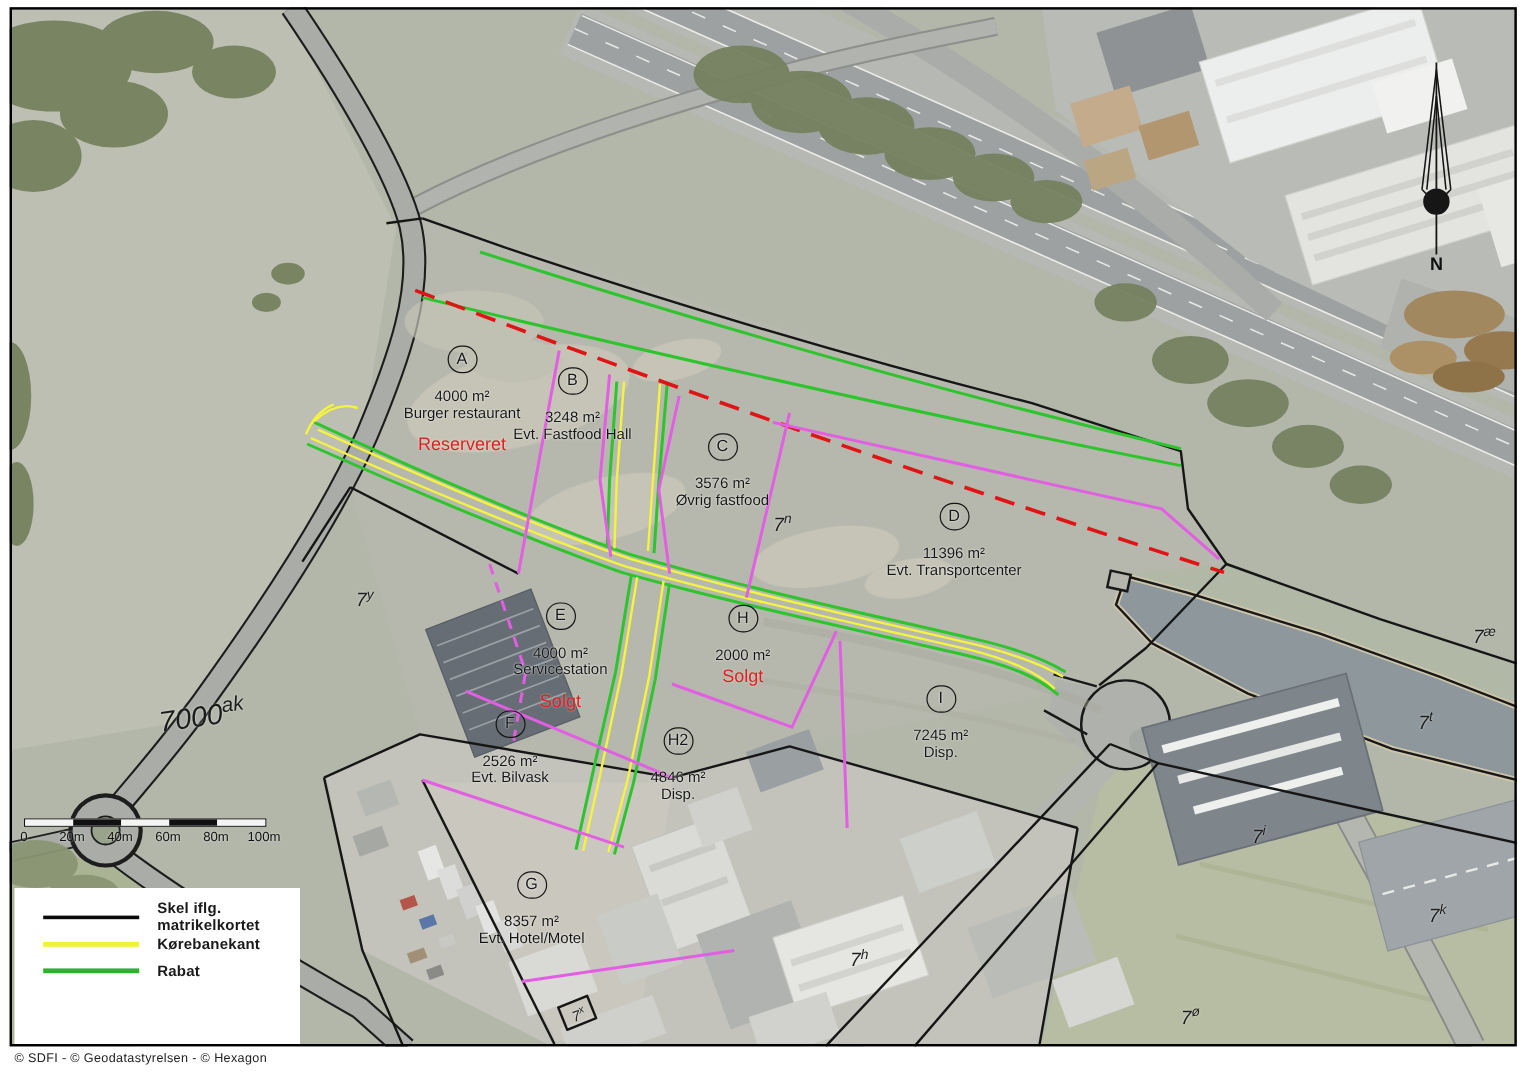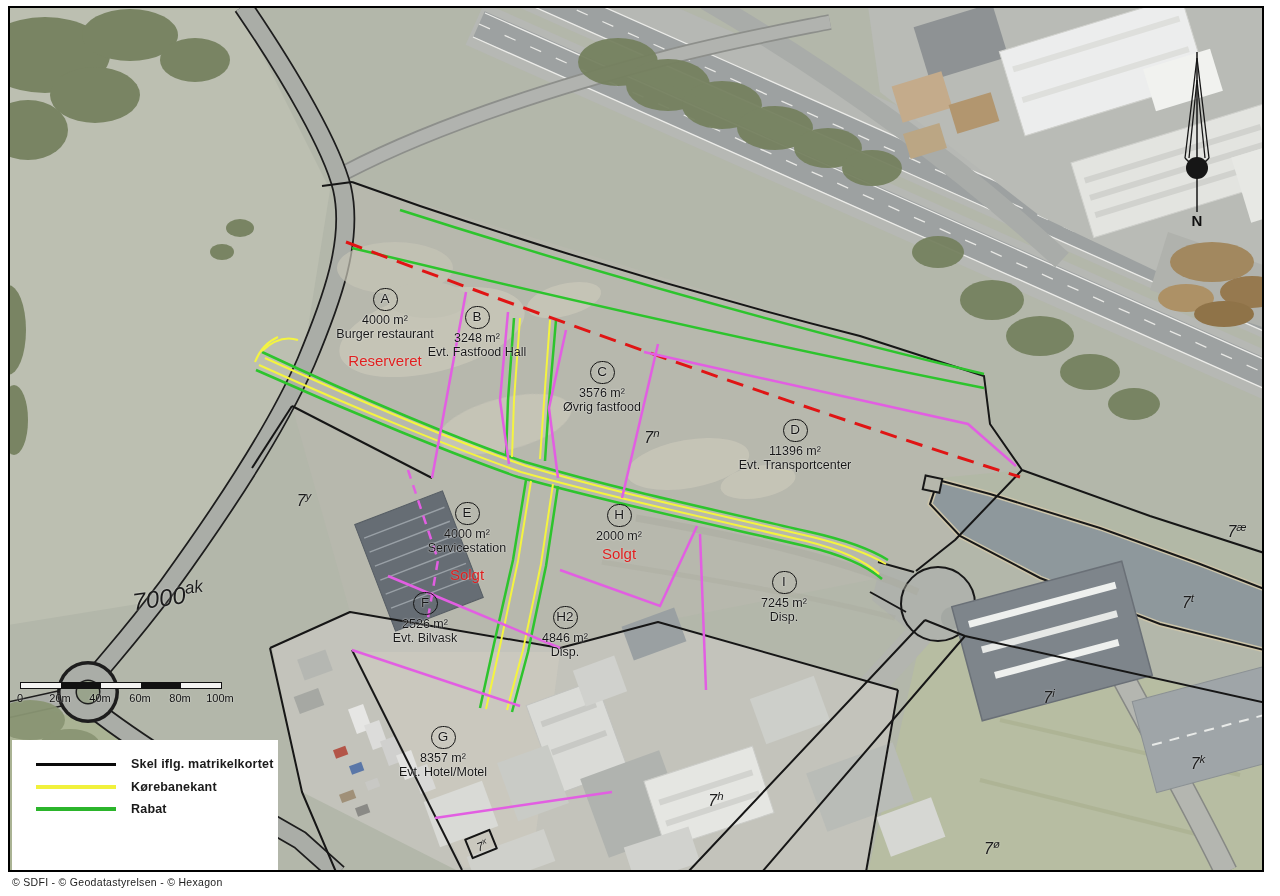--- a/index.html
+++ b/index.html
@@ -6,30 +6,30 @@
   .stage{position:relative;width:1280px;height:896px;background:#fff;overflow:hidden;
          font-family:"Liberation Sans",sans-serif;}
   .map-frame{position:absolute;left:8px;top:6px;width:1256px;height:866px;
              border:2px solid #000;box-sizing:border-box;z-index:5;pointer-events:none;}
   svg.map{position:absolute;left:0;top:0;z-index:1;}
   .labels-layer{position:absolute;left:0;top:0;width:1280px;height:896px;z-index:3;}
   .parcel{position:absolute;transform:translateX(-50%);text-align:center;color:#161616;
           text-shadow:0 0 2px rgba(255,255,255,.65),0 0 1px rgba(255,255,255,.65);}
   .pletter{display:inline-block;min-width:19px;height:21px;line-height:20px;padding:0 2px;
            border:1.8px solid #161616;border-radius:13px;font-size:13.5px;}
-  .parea{font-size:12.5px;margin-top:2px;white-space:nowrap;}
+  .parea{font-size:12.5px;margin-top:12px;white-space:nowrap;}
   .puse{font-size:12.5px;line-height:1.18;}
   .pstatus{font-size:15px;color:#e01f1f;margin-top:10px;
            text-shadow:0 0 2px rgba(255,255,255,.5);}
   .mk{position:absolute;font-style:italic;color:#1c1c1c;font-size:16px;white-space:nowrap;
       transform:translate(-50%,-50%);text-shadow:0 0 2px rgba(255,255,255,.55);}
   .mk .msup{font-size:72%;vertical-align:super;}
   .mk-big{font-size:24px;transform:translate(-50%,-50%) rotate(-8deg);}
   .mk-rot{transform:translate(-50%,-50%) rotate(-20deg);font-size:12px;}
-  .legend{position:absolute;left:12px;top:740px;width:266px;height:130px;background:#fff;
+  .legend{position:absolute;left:12px;top:740px;width:238px;height:130px;background:#fff;
           z-index:4;padding:13px 0 0 24px;box-sizing:border-box;}
   .lrow{display:flex;align-items:center;height:22.5px;}
   .sw{width:80px;height:0;margin-right:15px;flex:0 0 auto;}
   .sw0{border-top:3.5px solid #0a0a0a;}
   .sw1{border-top:4px dashed #cc1f1f;}
   .sw2{border-top:3px solid #d966d9;}
   .sw3{border-top:4px solid #2bb52b;}
   .sw4{border-top:4px solid #f1f13c;}
   .llabel{font-size:12.5px;font-weight:700;color:#1a1a1a;letter-spacing:.2px;}
   .scalebar{position:absolute;left:20px;top:682px;z-index:4;}

